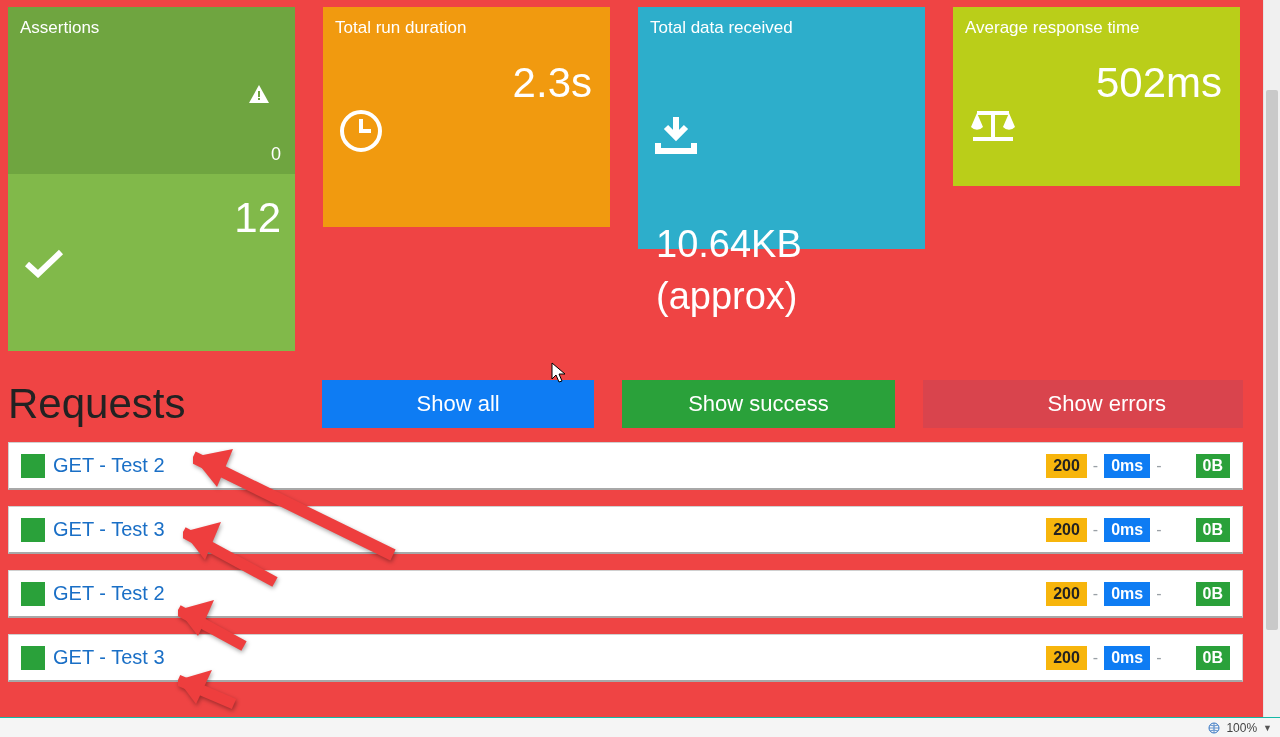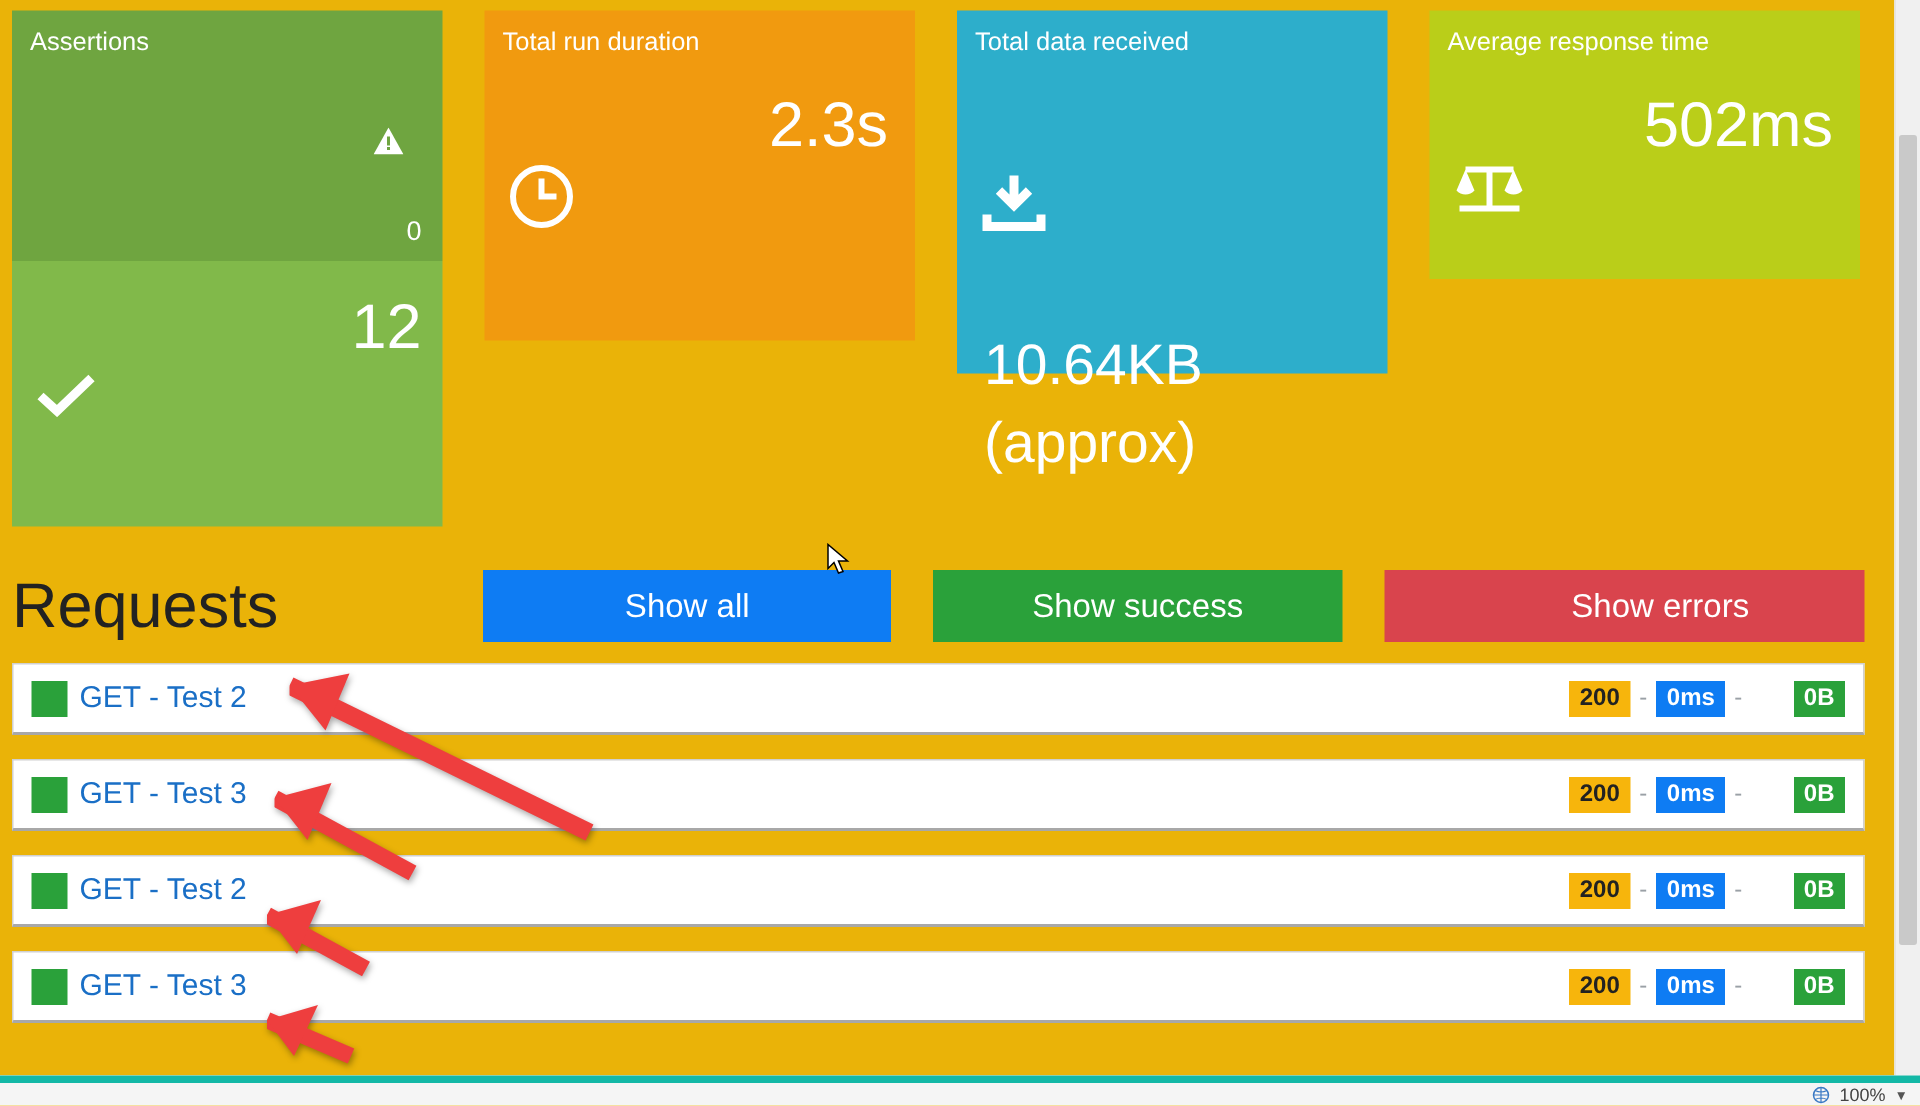--- a/index.html
+++ b/index.html
@@ -2,21 +2,21 @@
 <html><head>
 <meta charset="utf-8">
 <style>
   * { box-sizing: border-box; margin: 0; padding: 0; }
   html, body { width: 1280px; height: 737px; overflow: hidden; font-family: "Segoe UI", Arial, sans-serif; }
   body { background: #fff; position: relative; }
 
   .viewport {
     position: absolute;
     top: 0; left: 0; right: 17px; bottom: 20px;
-    background: #eab308;
+    background: #ef4444;
     overflow: hidden;
   }
 
   
   .cards {
     display: flex;
     gap: 28px;
     padding: 7px 8px 0 8px;
   }
   .card {
@@ -149,21 +149,21 @@
   .vscroll .thumb {
     position:absolute; left:2px; right:2px;
     top:90px; height:540px;
     background:#c9c9c9; border-radius:2px;
   }
 
   
   .statusbar {
     position:absolute; left:0; right:0; bottom:0; height:20px;
     background:#f5f5f5;
-    border-top:5px solid #14b8a6;
+    border-top:1px solid #14b8a6;
     font-size:12px;
     display:flex; align-items:center; justify-content:flex-end;
     padding-right:8px; color:#444; gap:6px;
   }
   .statusbar .globe { width:12px; height:12px; }
   .statusbar .tri { font-size:9px; color:#555; }
 
   
   .cursor {
     position:absolute; top:362px; left:551px; pointer-events:none;

